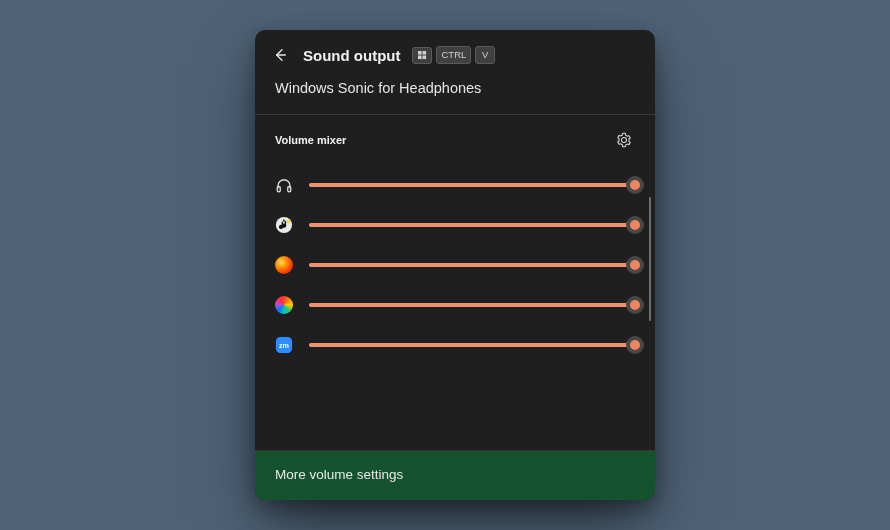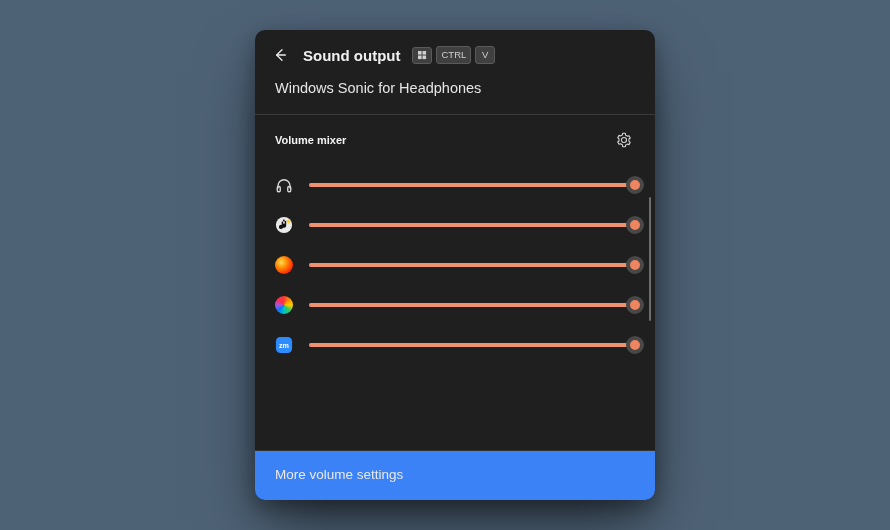--- a/index.html
+++ b/index.html
@@ -168,21 +168,21 @@
     background: #ef8560;
     border: 4px solid #484848;
     box-sizing: border-box;
     transform: translate(-50%, -50%);
   }
 
   
   .footer {
     margin-top: auto;
     border-top: 1px solid #333;
-    background: #3b82f6;
+    background: #14532d;
     border-bottom-left-radius: 10px;
     border-bottom-right-radius: 10px;
   }
   .footer-link {
     padding: 16px 20px 18px 20px;
     font-size: 13.5px;
     color: #e8e8e8;
     cursor: pointer;
   }
 </style>

